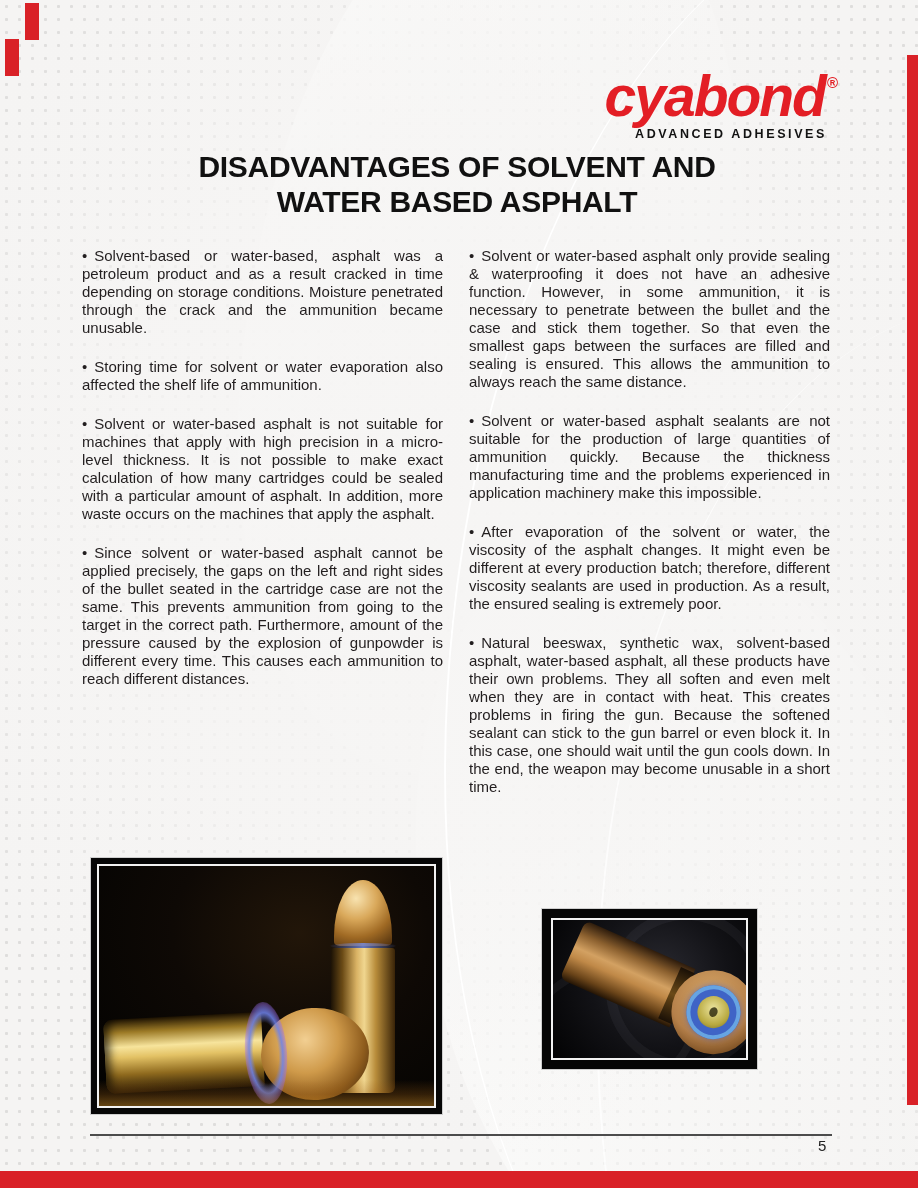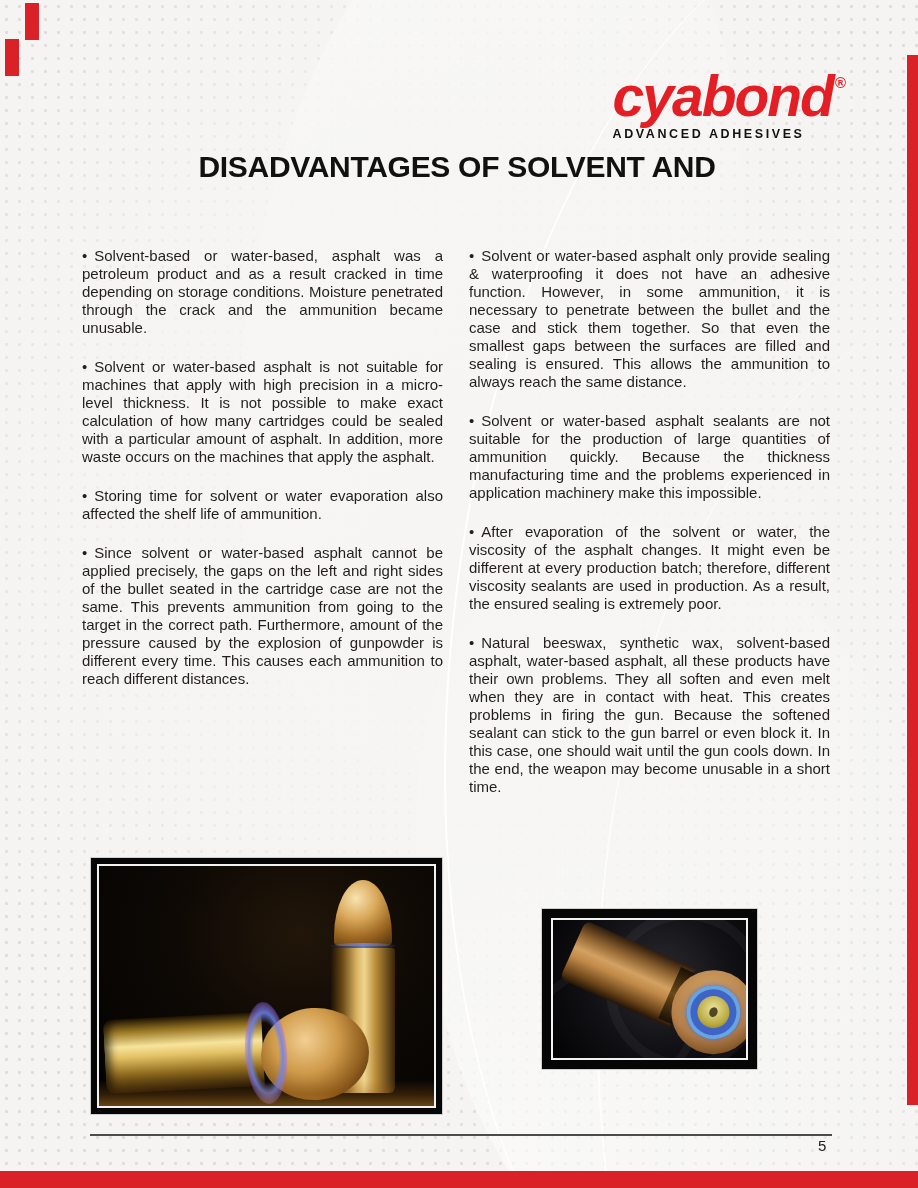--- a/index.html
+++ b/index.html
@@ -18,21 +18,21 @@
   .petal2{top:520px;left:430px;width:520px;height:820px;transform:rotate(-14deg)}
 
   
   .red{position:absolute;background:#d92127}
   .red-dash1{left:25px;top:3px;width:14px;height:37px}
   .red-dash2{left:5px;top:39px;width:14px;height:37px}
   .red-right{right:0px;top:55px;width:11px;height:1050px}
   .red-bottom{left:0;bottom:0;width:918px;height:17px}
 
   
-  .logo-block{position:absolute;top:68px;right:72px;text-align:left;line-height:1}
+  .logo-block{position:absolute;top:68px;right:80px;text-align:right;line-height:1}
   .logo{font-size:57px;font-weight:bold;font-style:italic;color:#e31e25;letter-spacing:-2px;white-space:nowrap}
   .reg{font-size:15px;font-weight:bold;font-style:normal;color:#e31e25;vertical-align:28px;letter-spacing:0;margin-left:2px}
   .tagline{font-size:12.5px;letter-spacing:2.6px;color:#121212;font-weight:bold;margin-top:3px;margin-right:11px}
 
   
   .title{position:absolute;top:149px;left:85px;width:744px;text-align:center;
          font-weight:800;font-size:30px;line-height:35px;color:#111;letter-spacing:-.3px}
 
   
   .columns{position:absolute;top:247px;left:82px;width:748px;display:flex;gap:26px}
@@ -110,27 +110,28 @@
   <div class="red red-right"></div>
   <div class="red red-bottom"></div>
 
   <div class="logo-block">
     <div class="logo"><span>cyabond</span><span class="reg">®</span></div>
     <div class="tagline">ADVANCED ADHESIVES</div>
   </div>
 
   <div class="title">
     <div>DISADVANTAGES OF SOLVENT AND</div>
+    <div>WATER BASED ASPHALT</div>
   </div>
 
   <div class="columns">
     <div class="col">
       <p class="para"><span class="bullet">•</span><span>Solvent-based or water-based, asphalt was a petroleum product and as a result cracked in time depending on storage conditions. Moisture penetrated through the crack and the ammunition became unusable.</span></p>
+      <p class="para"><span class="bullet">•</span><span>Storing time for solvent or water evaporation also affected the shelf life of ammunition.</span></p>
       <p class="para"><span class="bullet">•</span><span>Solvent or water-based asphalt is not suitable for machines that apply with high precision in a micro-level thickness. It is not possible to make exact calculation of how many cartridges could be sealed with a particular amount of asphalt. In addition, more waste occurs on the machines that apply the asphalt.</span></p>
-      <p class="para"><span class="bullet">•</span><span>Storing time for solvent or water evaporation also affected the shelf life of ammunition.</span></p>
       <p class="para"><span class="bullet">•</span><span>Since solvent or water-based asphalt cannot be applied precisely, the gaps on the left and right sides of the bullet seated in the cartridge case are not the same. This prevents ammunition from going to the target in the correct path. Furthermore, amount of the pressure caused by the explosion of gunpowder is different every time. This causes each ammunition to reach different distances.</span></p>
     </div>
     <div class="col">
       <p class="para"><span class="bullet">•</span><span>Solvent or water-based asphalt only provide sealing &amp; waterproofing it does not have an adhesive function. However, in some ammunition, it is necessary to penetrate between the bullet and the case and stick them together. So that even the smallest gaps between the surfaces are filled and sealing is ensured. This allows the ammunition to always reach the same distance.</span></p>
       <p class="para"><span class="bullet">•</span><span>Solvent or water-based asphalt sealants are not suitable for the production of large quantities of ammunition quickly. Because the thickness manufacturing time and the problems experienced in application machinery make this impossible.</span></p>
       <p class="para"><span class="bullet">•</span><span>After evaporation of the solvent or water, the viscosity of the asphalt changes. It might even be different at every production batch; therefore, different viscosity sealants are used in production. As a result, the ensured sealing is extremely poor.</span></p>
       <p class="para"><span class="bullet">•</span><span>Natural beeswax, synthetic wax, solvent-based asphalt, water-based asphalt, all these products have their own problems. They all soften and even melt when they are in contact with heat. This creates problems in firing the gun. Because the softened sealant can stick to the gun barrel or even block it. In this case, one should wait until the gun cools down. In the end, the weapon may become unusable in a short time.</span></p>
     </div>
   </div>
 

